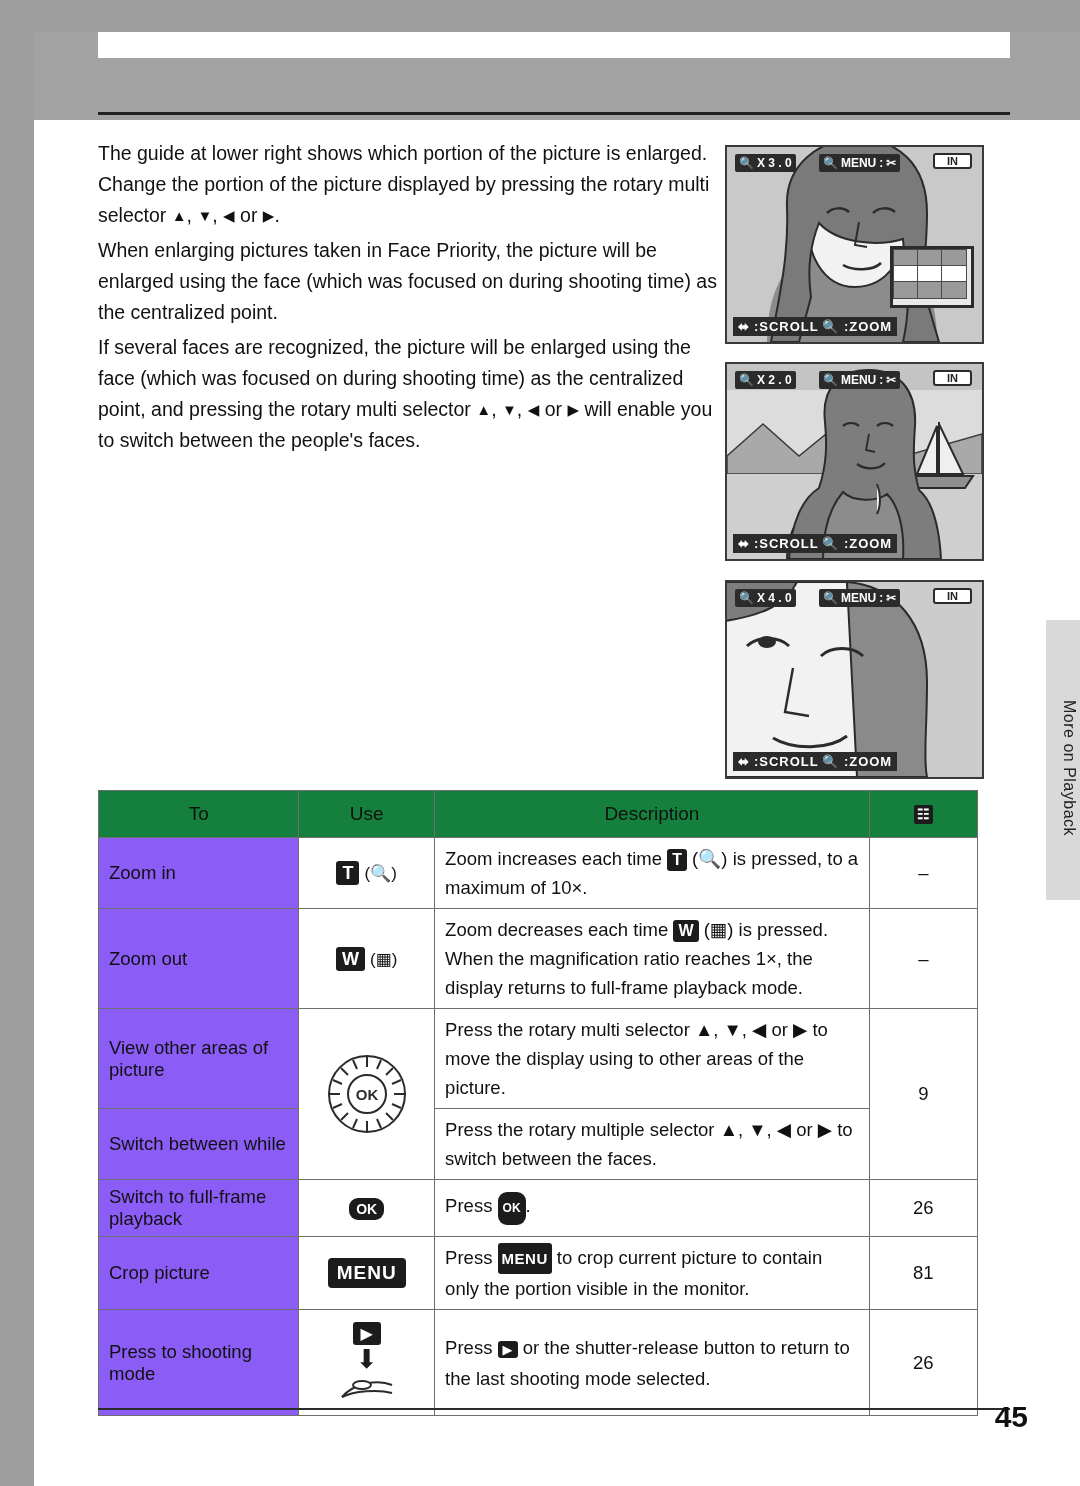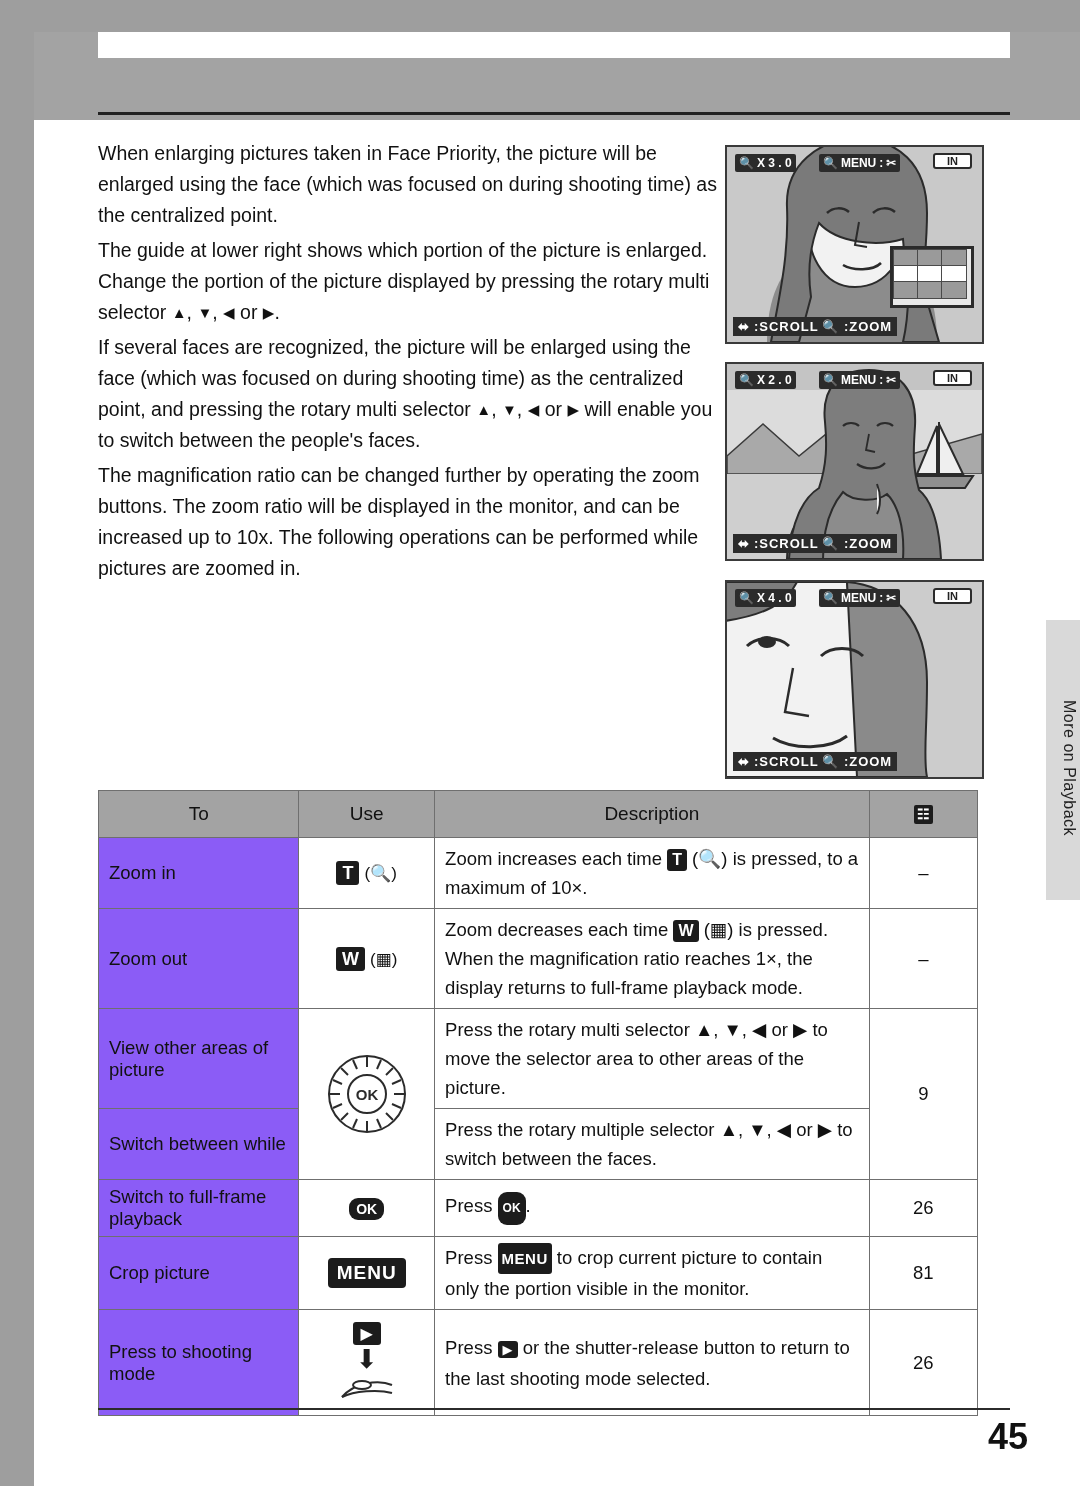--- a/index.html
+++ b/index.html
@@ -199,21 +199,21 @@
     font-size: 18.5px;
     color: #111;
   }
   .tbl td, .tbl th {
     border: 1px solid #6f6f6f;
     padding: 6px 10px;
     vertical-align: middle;
     font-weight: normal;
   }
   .tbl thead th {
-    background: #a3a3a3;
+    background: #15803d;
     text-align: center;
     font-size: 19px;
     height: 38px;
     padding: 4px 15px;
   }
   .col-to    { width: 196px; background: #e8e8e8; }
   .col-use   { width: 112px; text-align: center; background: #ffffff; }
   .col-desc  { width: 480px; }
   .col-page  { width: 92px; text-align: center; }
   .tbl tbody td.col-to { background: #8b5cf6; }
@@ -255,22 +255,22 @@
     font-weight: bold;
     font-size: 15px;
     padding: 1px 4px;
     border-radius: 3px;
     vertical-align: 0px;
     letter-spacing: 0.5px;
   }
 
   .page-no {
     position: absolute;
-    right: 52px; bottom: 28px;
-    font-size: 36px;
+    right: 52px; bottom: 52px;
+    font-size: 30px;
     font-weight: bold;
     color: #111;
   }
   .bottom-rule {
     position: absolute;
     left: 98px; bottom: 76px;
     width: 912px; height: 2px;
     background: #2b2b2b;
   }
   svg { display: block; }
@@ -282,41 +282,40 @@
 
   <div class="bleed-top"></div>
   <div class="bleed-left"></div>
   <div class="header-band"></div>
   <div class="header-band-white"></div>
 
   <div class="title-rule"></div>
 
   <div class="bodycol">
 
-
-    <div class="para">When enlarging pictures taken in Face Priority, the picture will be enlarged using the face (which was focused on during shooting time) as the centralized point.</div>
 
     <div class="para">
       The guide at lower right shows which portion of the picture is enlarged. Change the portion of the picture displayed by pressing the rotary multi selector
       <span class="arrow">▲</span>,
       <span class="arrow">▼</span>,
       <span class="arrow">◀</span> or
       <span class="arrow">▶</span>.
     </div>
+
+    <div class="para">When enlarging pictures taken in Face Priority, the picture will be enlarged using the face (which was focused on during shooting time) as the centralized point.</div>
 
     <div class="para">
       If several faces are recognized, the picture will be enlarged using the face (which was focused on during shooting time) as the centralized point, and pressing the rotary multi selector
       <span class="arrow">▲</span>,
       <span class="arrow">▼</span>,
       <span class="arrow">◀</span> or
       <span class="arrow">▶</span>
       will enable you to switch between the people's faces.
     </div>
 
-    <div class="para">The magnification ratio can be changed further by operating the zoom buttons. The zoom ratio will be displayed in the monitor, and can be increased up to 10x. The following operations can be performed while pictures are zoomed in.</div>
   </div>
 
   <div class="shot" id="shot1">
     <svg class="face-wrap" viewBox="0 0 255 195" preserveAspectRatio="none">
       <rect x="0" y="0" width="255" height="195" fill="#c9c9c9"></rect>
       <path d="M40 195 C40 130 70 95 125 95 C180 95 210 130 210 195 Z" fill="#8c8c8c"></path>
       <path d="M78 58 C78 18 105 2 128 2 C155 2 182 20 182 62 C182 110 160 140 128 140 C96 140 78 108 78 58 Z" fill="#f2f2f2" stroke="#2b2b2b" stroke-width="2"></path>
       <path d="M78 58 C74 20 100 0 128 0 C160 0 186 16 186 58 L186 30 L78 30 Z" fill="#6f6f6f" stroke="#2b2b2b" stroke-width="2"></path>
       <path d="M60 60 C58 18 92 -8 130 -8 C170 -8 200 16 200 66 C200 100 196 120 196 140 L212 195 L176 195 C186 150 178 120 176 92 C150 100 110 96 92 76 C84 96 80 122 84 150 L72 195 L44 195 C52 150 62 110 60 60 Z" fill="#7a7a7a" stroke="#2b2b2b" stroke-width="2"></path>
       <path d="M100 66 C106 60 116 60 122 65" stroke="#2b2b2b" stroke-width="2.5" fill="none"></path>
@@ -490,21 +489,21 @@
                 <line x1="9" y1="57" x2="18" y2="53"></line>
               <line x1="6" y1="43" x2="16" y2="43"></line>
                 <line x1="9" y1="29" x2="18" y2="33"></line>
               <line x1="17" y1="17" x2="24" y2="24"></line>
                 <line x1="29" y1="9" x2="33" y2="18"></line>
             </g>
             <circle cx="43" cy="43" r="19" fill="#ffffff" stroke="#2b2b2b" stroke-width="2"></circle>
             <text x="43" y="49" text-anchor="middle" font-family="Liberation Sans, sans-serif" font-size="15" font-weight="bold" fill="#2b2b2b">OK</text>
           </svg>
         </td>
-        <td class="col-desc cell-desc">Press the rotary multi selector ▲, ▼, ◀ or ▶ to move the selector area to other areas of the picture.</td>
+        <td class="col-desc cell-desc">Press the rotary multi selector ▲, ▼, ◀ or ▶ to move the display using to other areas of the picture.</td>
         <td class="col-page" rowspan="2">9</td>
       </tr>
       <tr>
         <td class="col-to">Switch between while</td>
         <td class="col-desc cell-desc">Press the rotary multiple selector ▲, ▼, ◀ or ▶ to switch between the faces.</td>
       </tr>
 
       <tr>
         <td class="col-to">Switch to full-frame playback</td>
         <td class="col-use">

